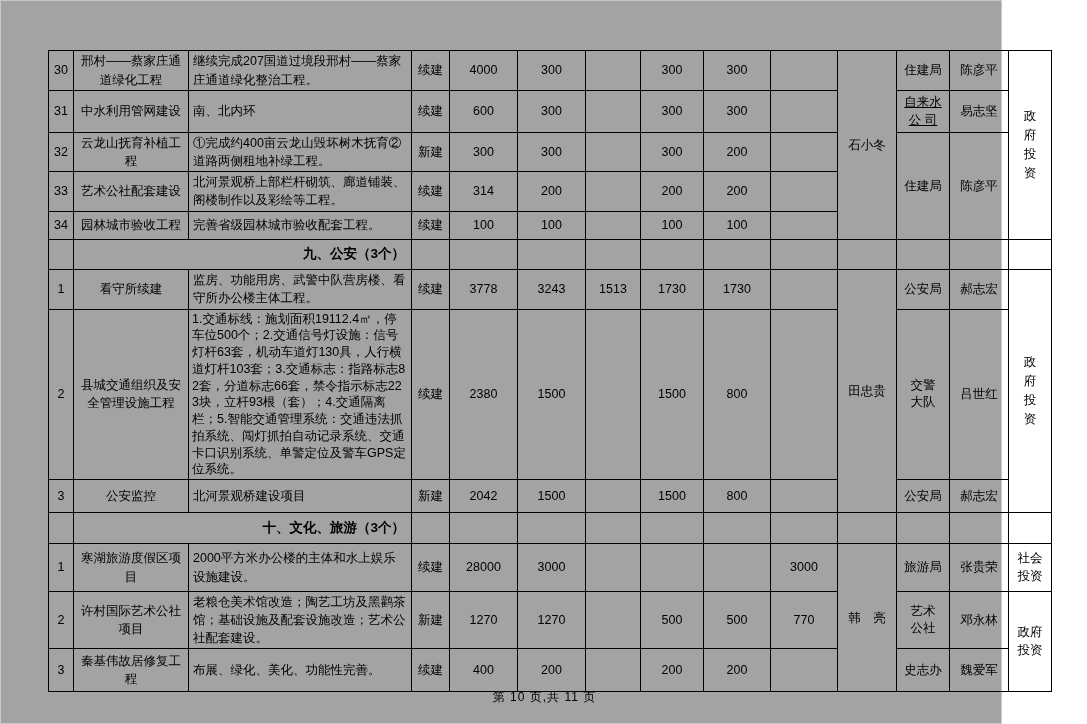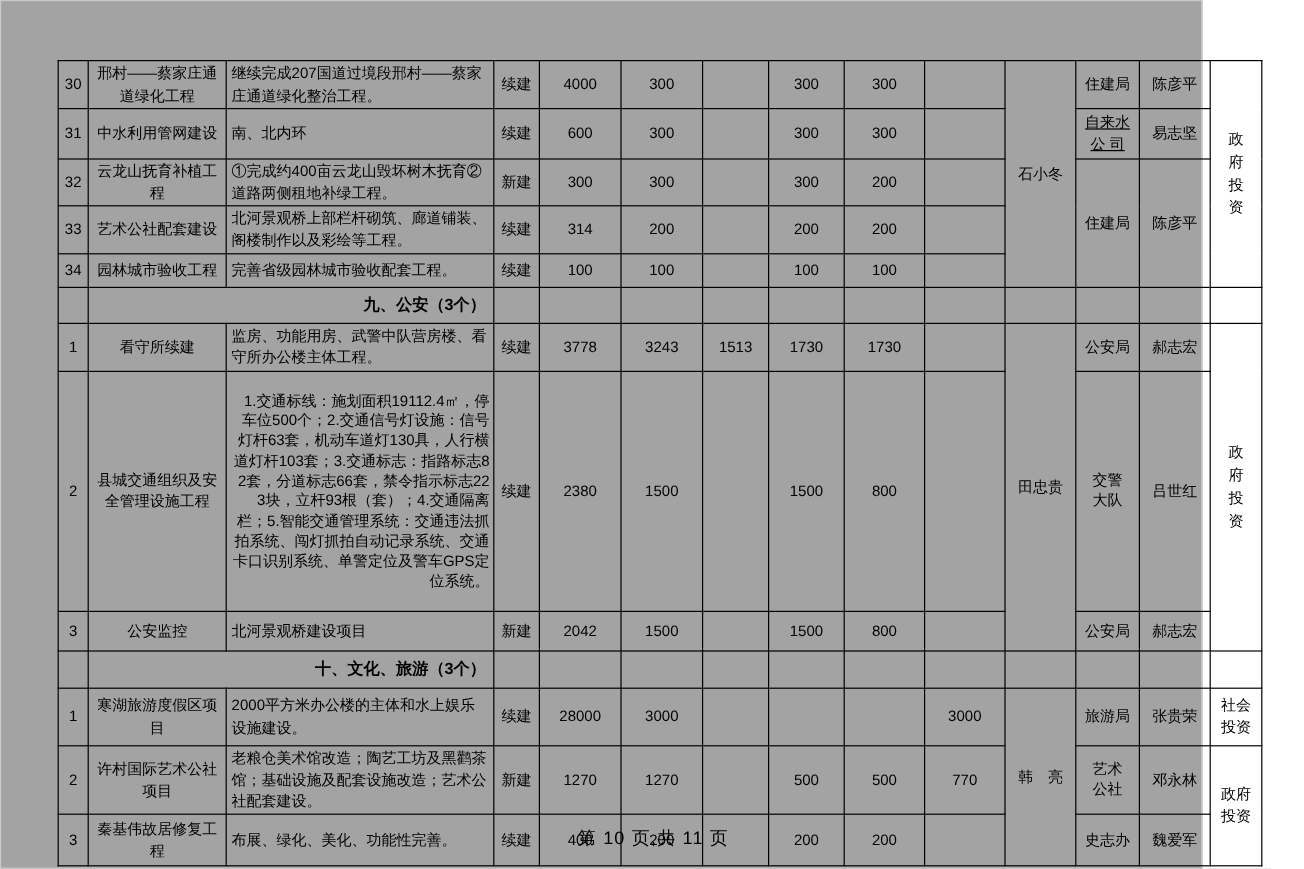--- a/index.html
+++ b/index.html
@@ -18,31 +18,31 @@
     border-collapse:collapse; table-layout:fixed;
   }
   td {
     border:1px solid #000; font-size:12.5px; line-height:1.45;
     vertical-align:middle; overflow:hidden; padding:0 1px;
     word-break:break-all;
   }
   .c { text-align:center; }
   .name { text-align:center; padding:1px 3px; }
   .content { text-align:left; padding:1px 4px; }
-  .content-sm { line-height:1.34; padding:16px 3px;text-align:right; }
+  .content-sm { line-height:1.34; padding:1px 3px; }
   .sec { font-weight:bold; font-size:13.5px; text-align:right; padding:2px 6px; }
   .vs  { display:inline-block; width:1.15em; line-height:1.5; }   
   .w2  { display:inline-block; width:2.4em; line-height:1.4; }    
   .w3  { display:inline-block; width:3.3em; line-height:1.4;text-decoration:underline; }    
   .h40{height:40px}.h42{height:42px}.h32{height:32px}.h37{height:37px}.h28{height:28px}
   .h30{height:30px}.h170{height:170px}.h33{height:33px}.h31{height:31px}
   .h48{height:48px}.h55{height:55px}.h43{height:43px}
   .footer {
     position:absolute; left:0; top:688px; width:1087px;
-    text-align:center; font-size:15px; letter-spacing:1px;
+    text-align:center; font-size:12px; letter-spacing:1px;
   }
 </style>
 </head>
 <body>
 
 <div class="page">
   <table class="tbl">
     <colgroup>
       <col style="width:25px">
         <col style="width:115px">

